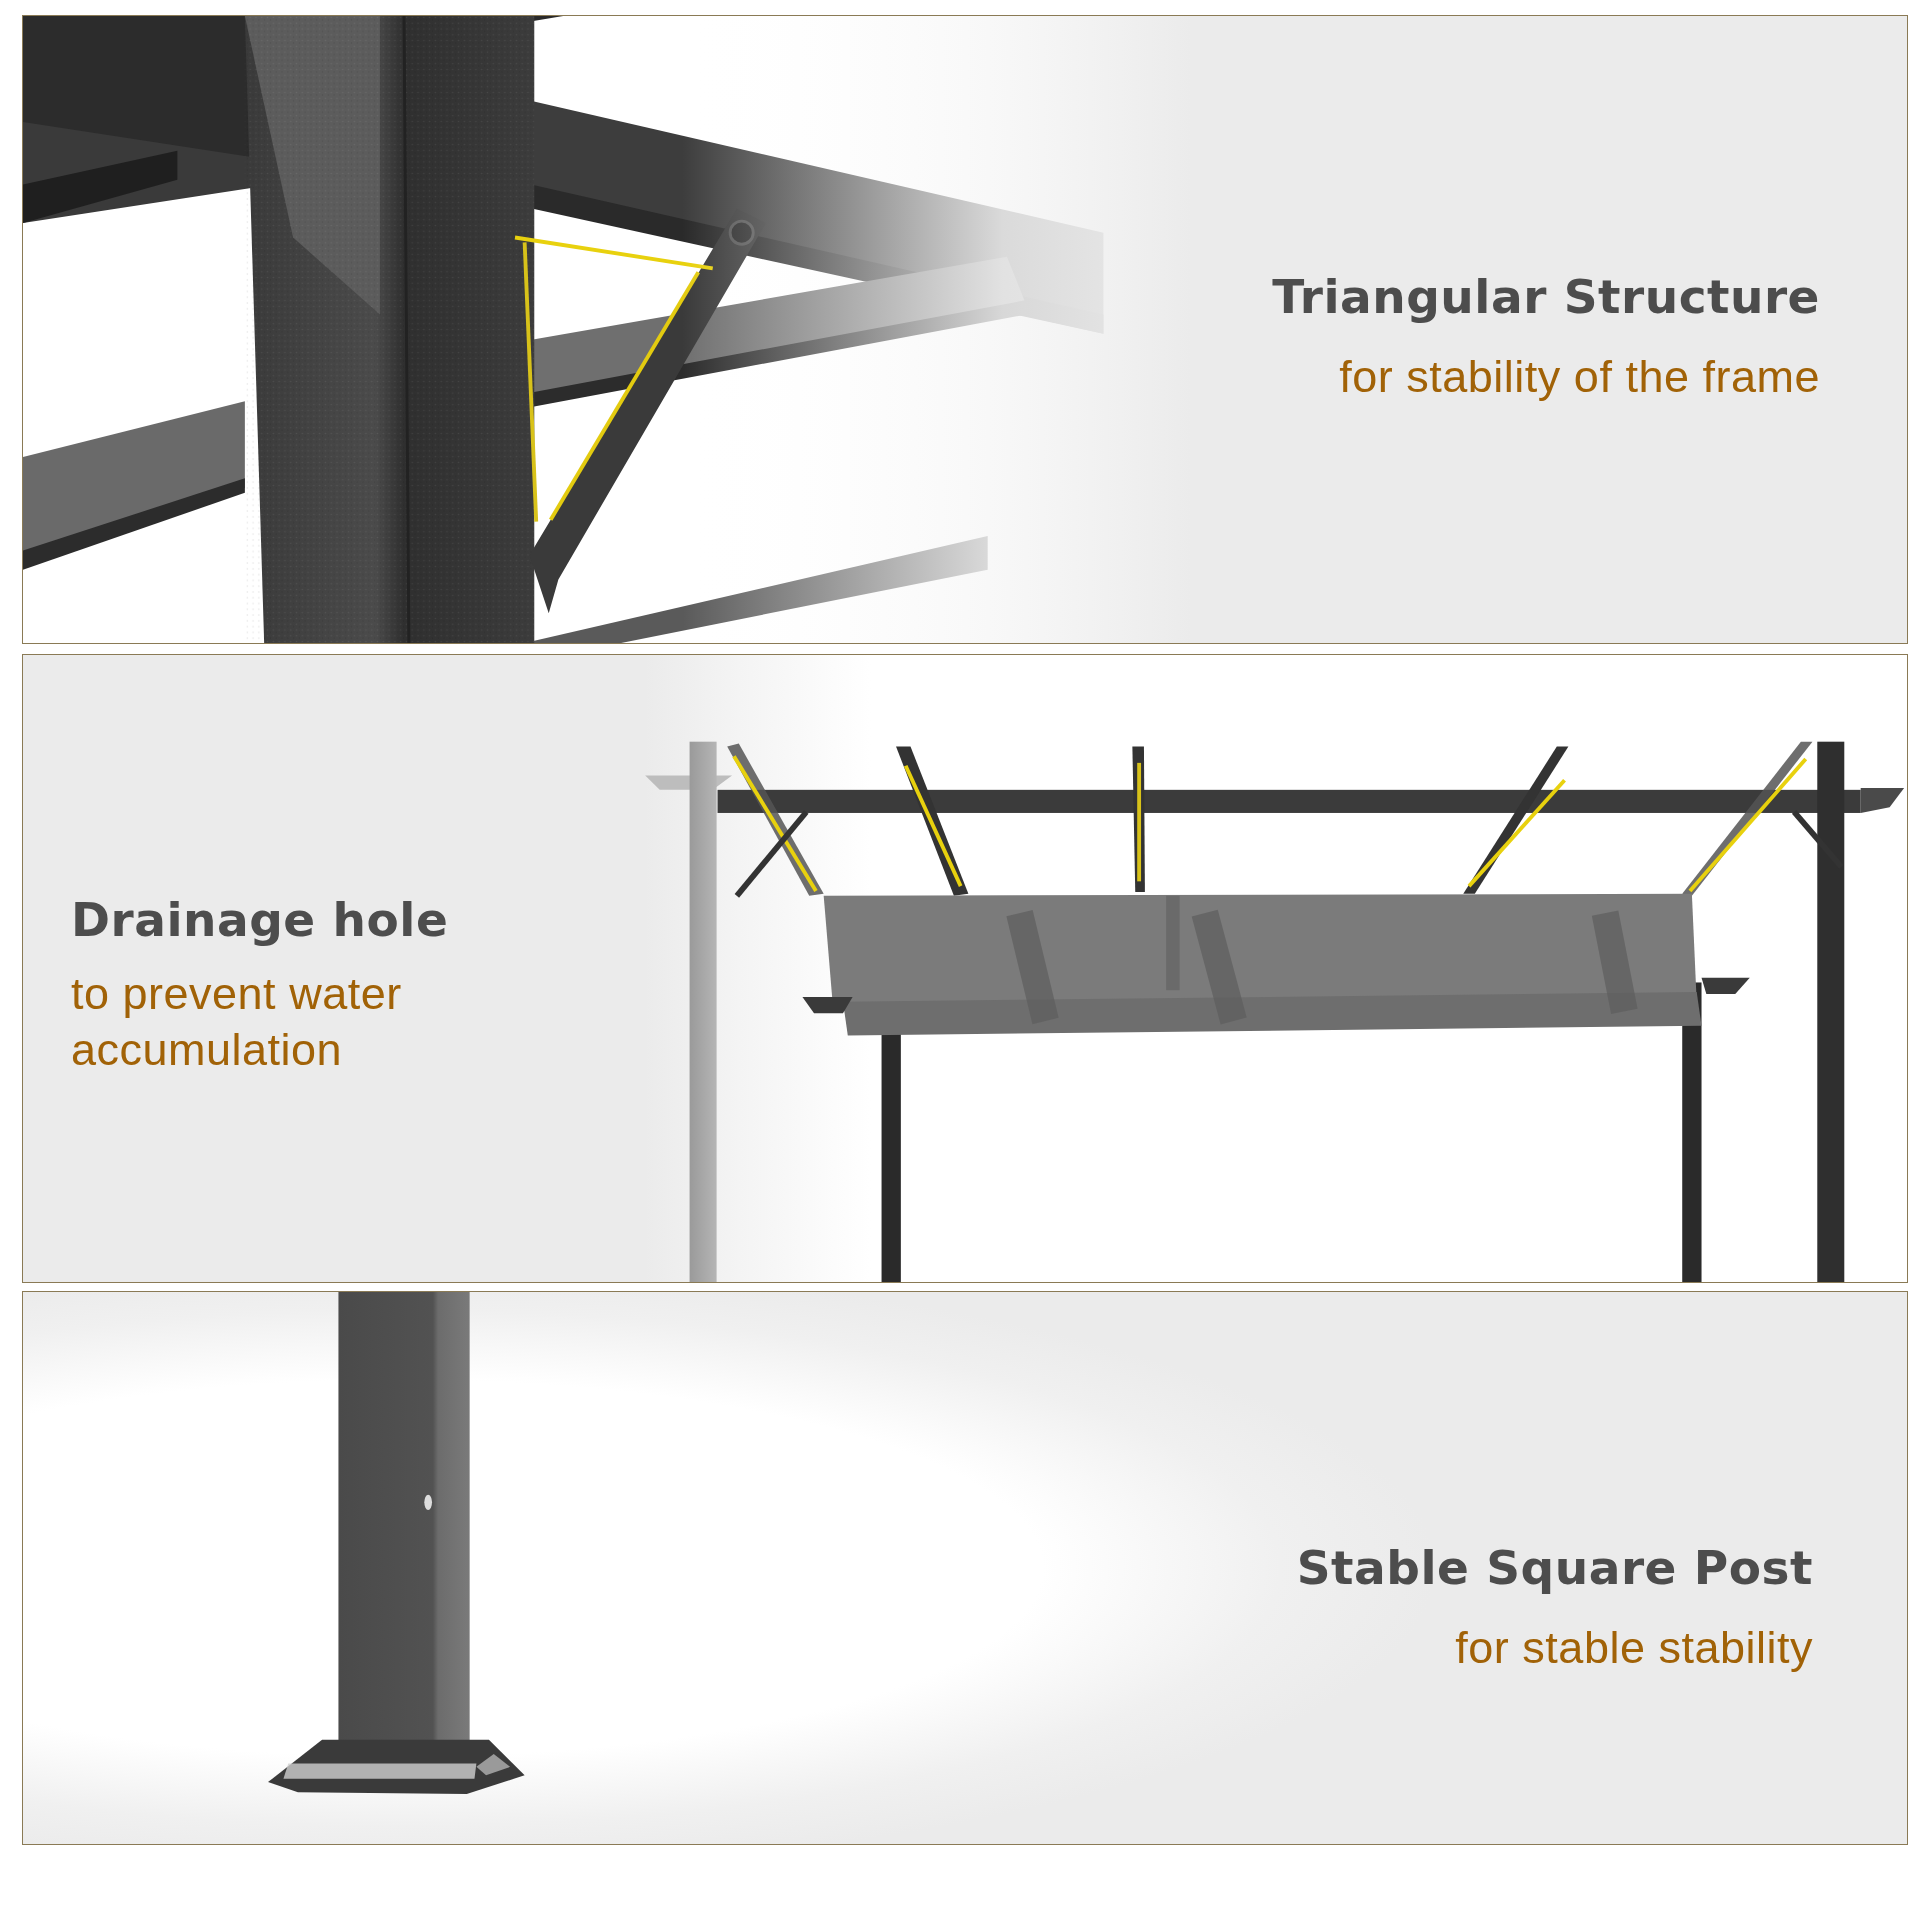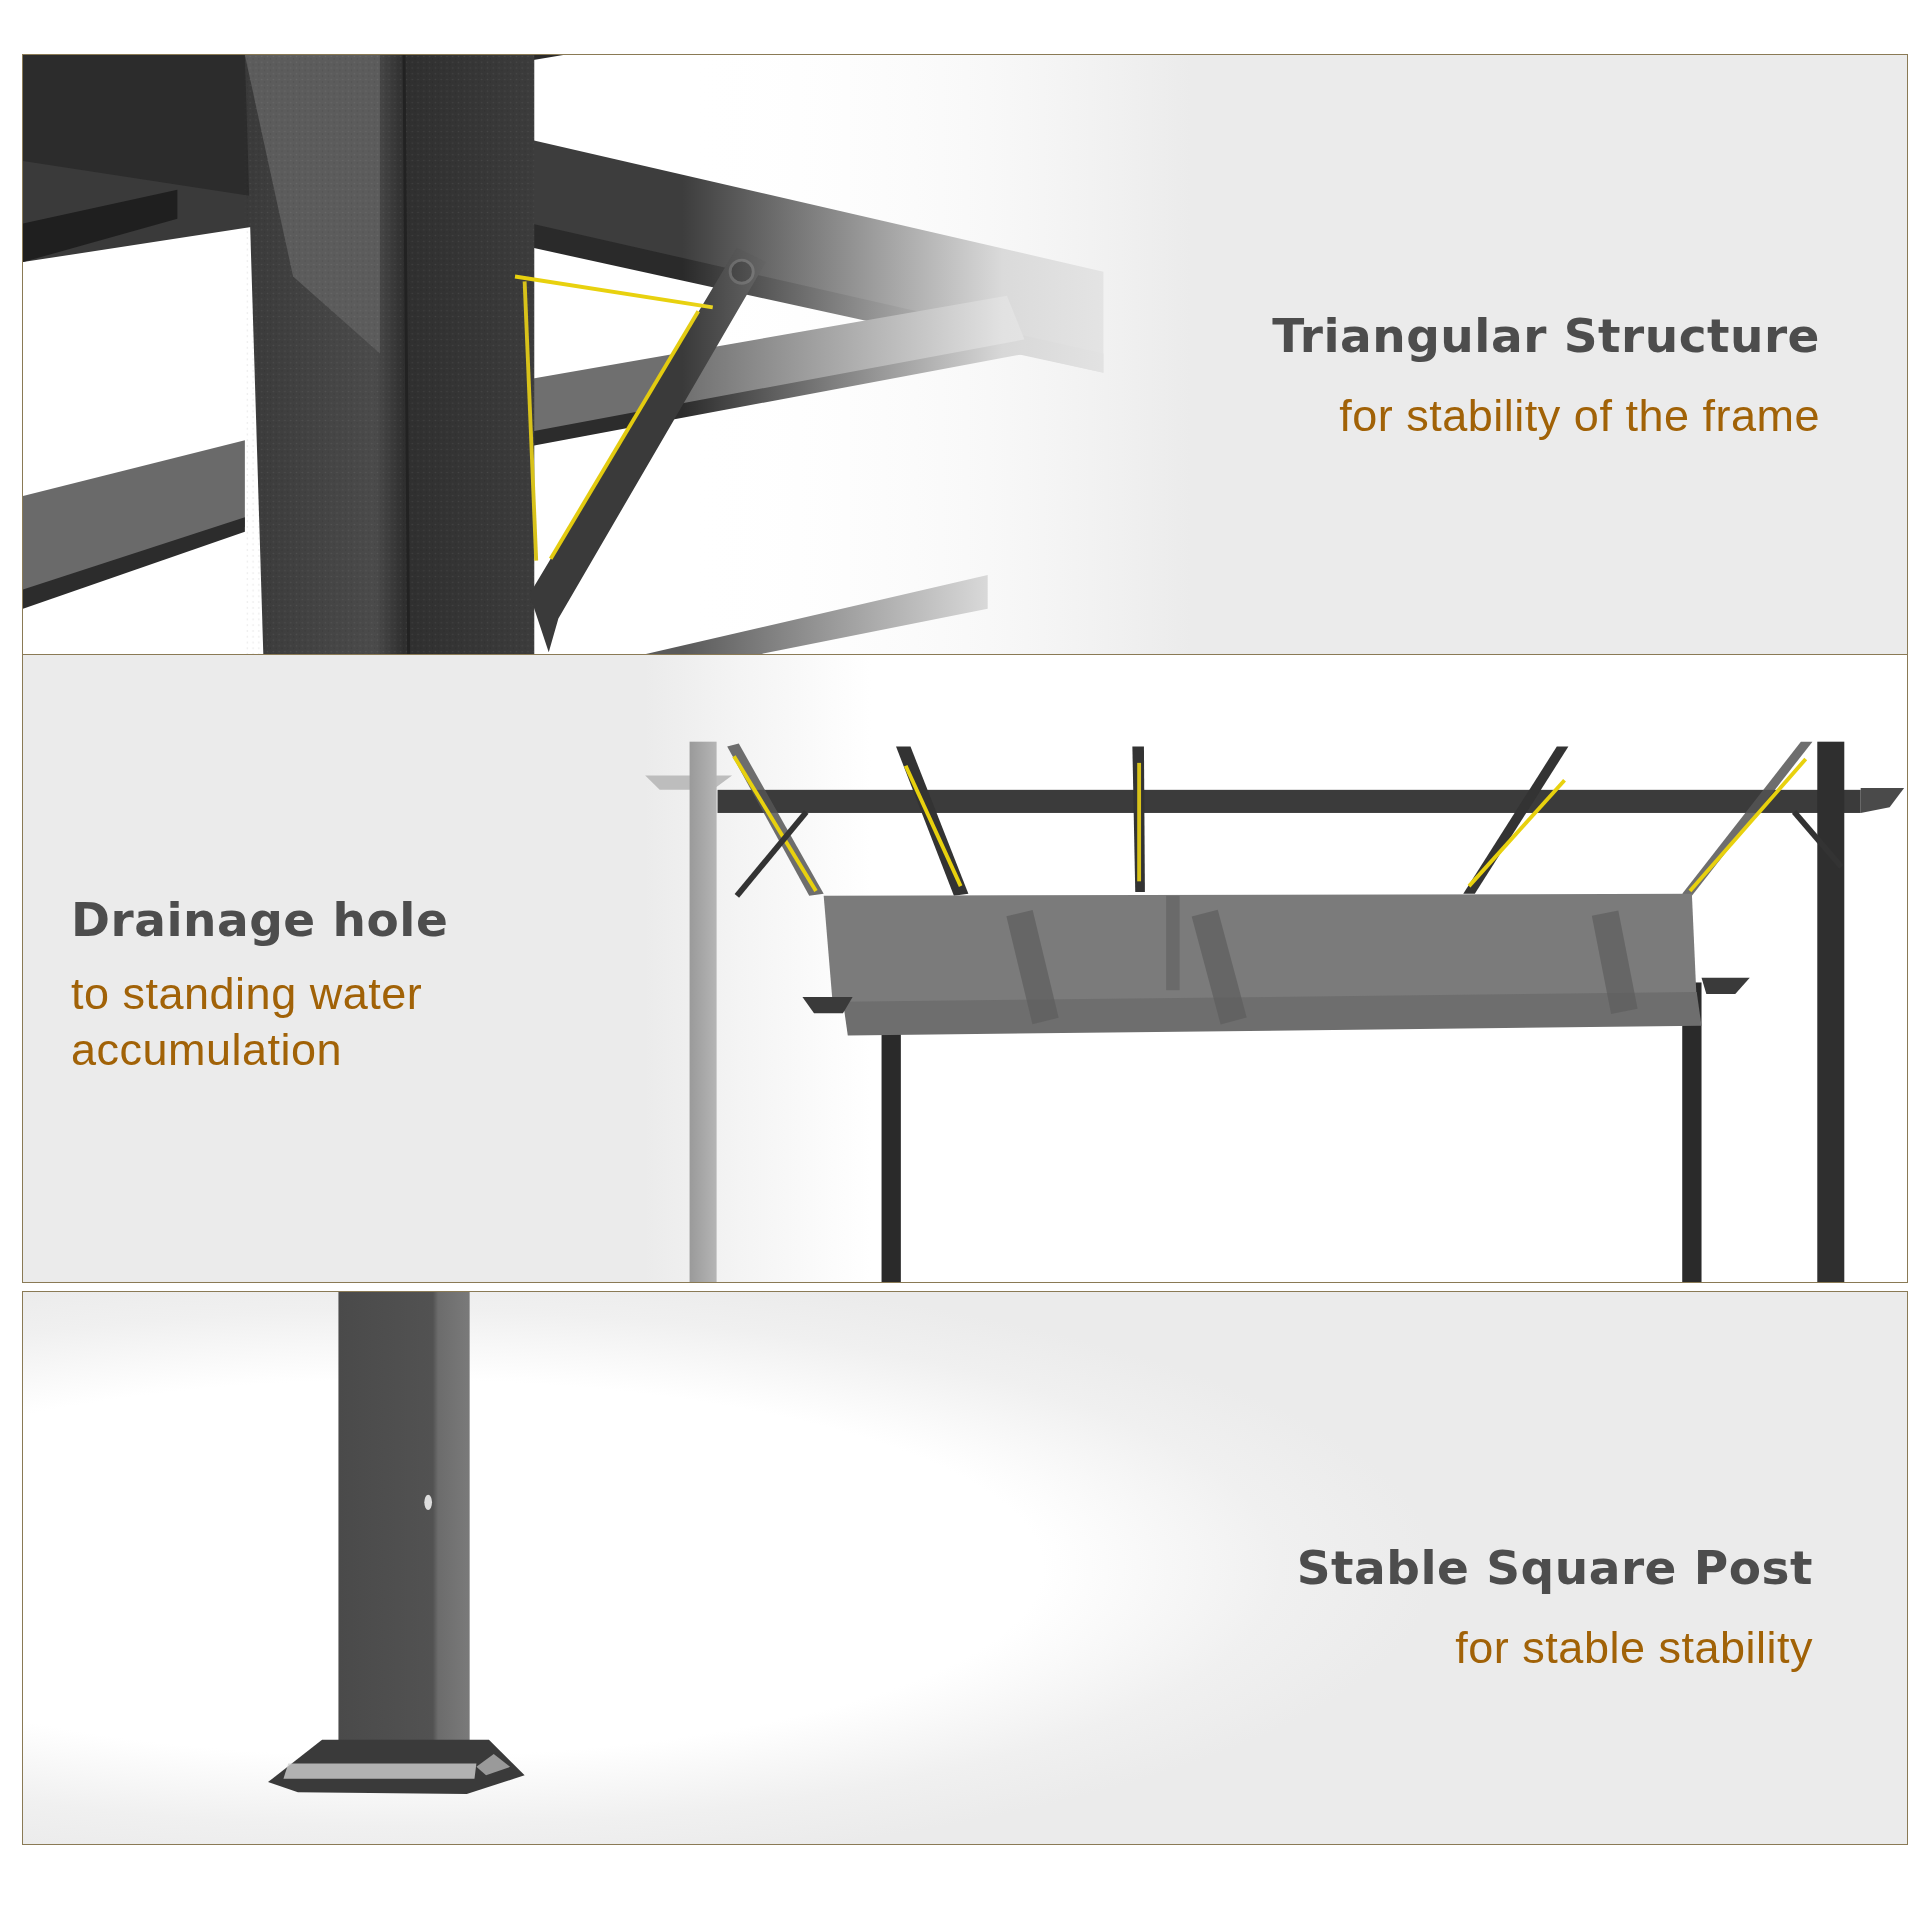--- a/index.html
+++ b/index.html
@@ -8,21 +8,21 @@
       background: #ffffff;
       font-family: "Liberation Sans", "DejaVu Sans", sans-serif;
     }
     .panel {
       position: absolute; left: 22px; width: 1886px;
       box-sizing: border-box;
       border: 1.9px solid #8a7a55;
       overflow: hidden;
       background: #ebebeb;
     }
-    #panel-1 { top: 15.4px; height: 629px; margin-top: 39px; }
+    #panel-1 { top: 15.4px; height: 629px; }
     #panel-2 { top: 654px; height: 629px; }
     #panel-3 { top: 1291px; height: 554px; }
 
     .art { position: absolute; left: 0; top: 0; width: 100%; height: 100%; }
 
     .text-block { position: absolute; color: #4d4d4d; }
     .title {
       font-weight: bold; font-size: 47px; letter-spacing: 0.5px; white-space: nowrap;
       font-family: "DejaVu Sans", "Liberation Sans", sans-serif;
     }
@@ -153,21 +153,21 @@
     <line x1="1225" y1="268" x2="1255" y2="380" stroke="#5e5e5e" stroke-width="28" opacity="0.7"></line>
     <line x1="1640" y1="268" x2="1660" y2="370" stroke="#5e5e5e" stroke-width="28" opacity="0.7"></line>
     <rect x="1185" y="250" width="14" height="98" fill="#6a6a6a"></rect>
 
     <polygon points="808,355 860,355 850,372 820,372" fill="#3a3a3a"></polygon>
     <polygon points="1740,335 1790,335 1775,352 1745,352" fill="#3a3a3a"></polygon>
   </svg>
   <div class="text-block" id="text-2">
     <div class="title">Drainage hole</div>
     <div class="subtitle">
-      <div>to standing water</div>
+      <div>to prevent water</div>
       <div>accumulation</div>
     </div>
   </div>
 </section>
 
 <section class="panel" id="panel-3">
   <svg class="art" viewBox="0 0 1953 651" preserveAspectRatio="none">
     <defs>
       <radialGradient id="fade3" cx="0.2" cy="0.5" r="0.55">
         <stop offset="0" stop-color="#ffffff"></stop>

